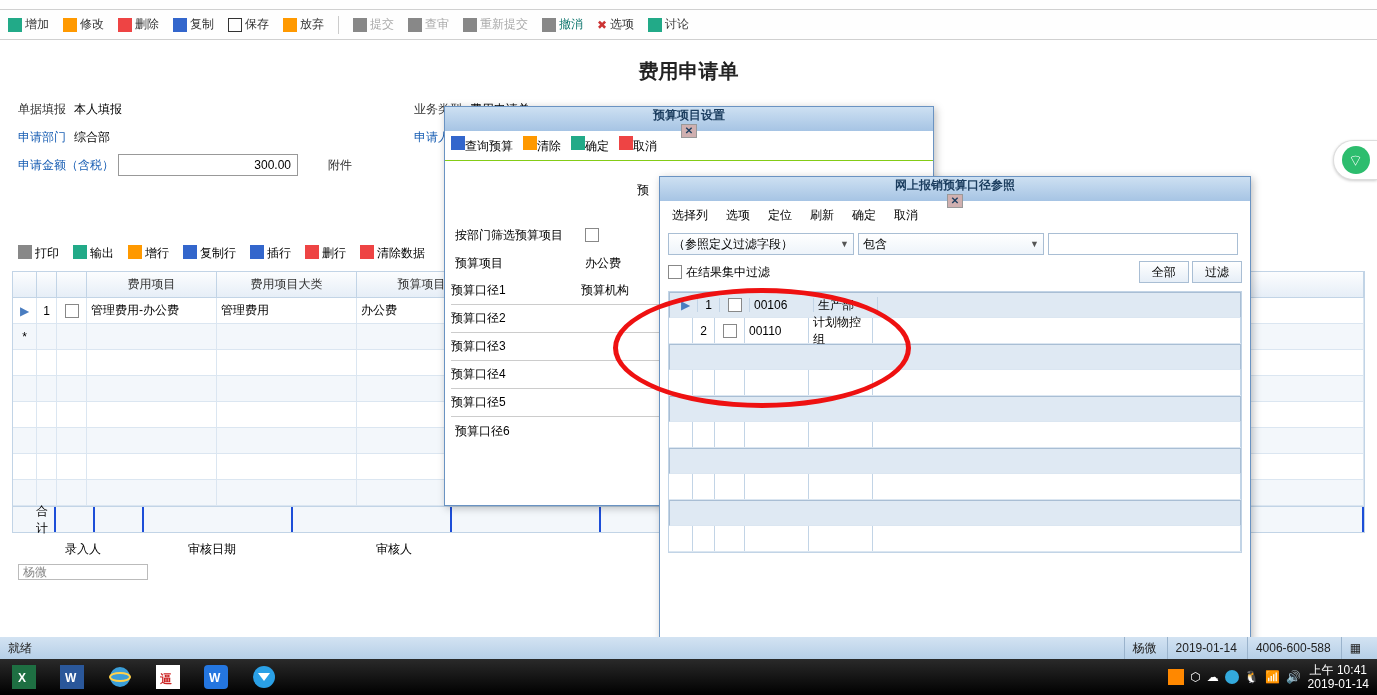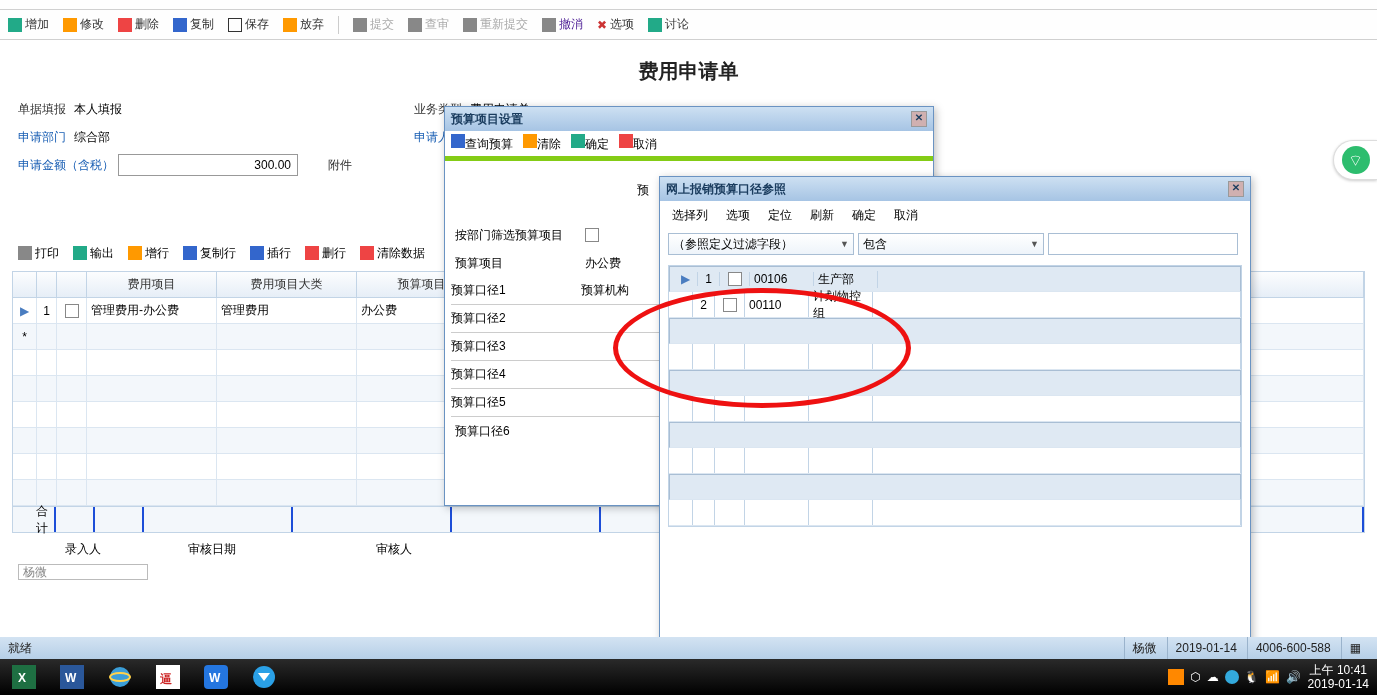--- a/index.html
+++ b/index.html
@@ -21,21 +21,21 @@
 
 .form-area { padding: 0 18px; }
 .form-row { display: flex; align-items: center; height: 28px; }
 .form-label { color: #333; width: 56px; }
 .form-label.blue { color: #1a5fb4; }
 .form-value { margin-right: 40px; min-width: 100px; }
 .form-input { border: 1px solid #999; height: 22px; width: 180px; text-align: right; padding: 0 6px; }
 .spacer { width: 200px; }
 
 .grid-toolbar { height: 28px; display: flex; align-items: center; gap: 14px; padding: 0 18px; margin-top: 60px; }
-.grid-toolbar .gtb { display: flex; align-items: center; gap: 3px; cursor: pointer; }
+.grid-toolbar .gtb { display: flex; gap: 3px; cursor: pointer; }
 
 .grid { margin: 4px 12px 0; border: 1px solid #c2d4e6; }
 .grid-head { display: flex; background: linear-gradient(#fcfdfe,#e6eef7); border-bottom: 1px solid #c2d4e6; height: 26px; }
 .gh-cell { border-right: 1px solid #c2d4e6; display: flex; align-items: center; justify-content: center; color: #333; }
 .grid-body { background: #fff; }
 .grid-row { display: flex; height: 26px; border-bottom: 1px solid #dbe6f1; }
 .grid-row.alt { background: #f3f7fb; }
 .gb-cell { border-right: 1px solid #dbe6f1; display: flex; align-items: center; padding: 0 4px; overflow: hidden; }
 .grid-foot { display: flex; height: 26px; background: #f3f7fb; border-top: 1px solid #c2d4e6; }
 .gf-cell { border-right: 2px solid #1d4ed8; display: flex; align-items: center; padding: 0 4px; margin-left: 19px; }
@@ -50,23 +50,23 @@
 .gw-e { width: 140px; justify-content: flex-end; padding-right: 10px; }
 .gw-rest { flex: 1; }
 
 .bottom-form { padding: 8px 18px; display: flex; gap: 40px; flex-wrap: wrap; }
 .bf-item { display: flex; align-items: center; gap: 6px; height: 26px; flex-direction: column; }
 .bf-input { border: 1px solid #bbb; height: 22px; width: 130px; padding: 0 4px; color: #888; }
 
 
 .dialog { position: absolute; background: #fff; border: 1px solid #6a93c2; box-shadow: 2px 2px 8px rgba(0,0,0,.25); }
 .dlg1 { left: 444px; top: 106px; width: 490px; height: 400px; }
-.dlg-title { background: linear-gradient(#cde0f2,#a6c4e4); height: 24px; display: flex; align-items: center; padding: 0 6px; color: #1a3c5e; font-weight: bold; justify-content: space-between; }
+.dlg-title { background: linear-gradient(#cde0f2,#a6c4e4); height: 24px; display: flex; align-items: center; padding: 0 6px; color: #1a3c5e; font-weight: bold; justify-content: space-between; flex-direction: column; }
 .dlg-close { width: 16px; height: 16px; background: #d0b0b0; border: 1px solid #999; text-align: center; line-height: 12px; cursor: pointer; font-size: 10px; }
-.dlg1-tb { height: 30px; border-bottom: 5px solid #84cc16; display: flex; align-items: center; gap: 10px; padding: 0 6px; }
+.dlg1-tb { height: 30px; border-bottom: 1px solid #84cc16; display: flex; align-items: center; gap: 10px; padding: 0 6px; }
 .dlg-body { padding: 10px 10px; }
 .dlg-field { display: flex; align-items: center; height: 28px; gap: 10px; }
 .dlg-fl { width: 120px; text-align: left; }
 .dlg-divider { border-bottom: 1px solid #ccc; margin: 0 -4px; }
 .chk { width: 14px; height: 14px; border: 1px solid #888; display: inline-block; background: #fff; }
 
 
 .dlg2 { left: 659px; top: 176px; width: 592px; height: 512px; }
 .dlg2-menu { height: 28px; display: flex; align-items: center; gap: 18px; padding: 0 12px; }
 .dlg2-filter { height: 30px; display: flex; align-items: center; gap: 4px; padding: 0 8px; }
@@ -147,21 +147,21 @@
   <div class="tb">
       <span class="ico ico-gray"></span>
       <span style="color:#aaa">查审</span>
     </div>
   <div class="tb">
       <span class="ico ico-gray"></span>
       <span style="color:#aaa">重新提交</span>
     </div>
   <div class="tb">
       <span class="ico ico-gray"></span>
-      <span style="color:#4c1d95">撤消</span>
+      <span style="color:#0f766e">撤消</span>
     </div>
   <div class="tb">
       <span style="color:#c33">✖</span>
       <span>选项</span>
     </div>
   <div class="tb">
       <span class="ico ico-green"></span>
       <span>讨论</span>
     </div>
 </div>
@@ -420,20 +420,30 @@
     <div class="sel sel1">
         <span>（参照定义过滤字段）</span>
         <span class="arr">▼</span>
       </div>
     <div class="sel sel2">
         <span>包含</span>
         <span class="arr">▼</span>
       </div>
     <input class="inp" style="">
   </div>
+  <div class="dlg2-sub">
+    <label style="display:flex;align-items:center;gap:4px">
+        <span class="chk"></span>
+        <span>在结果集中过滤</span>
+      </label>
+    <div>
+      <span class="btn">全部</span>
+      <span class="btn">过滤</span>
+    </div>
+  </div>
   <div class="dlg2-grid">
     <div class="d2-row sel">
       <div class="d2c d2c-m">▶</div>
       <div class="d2c d2c-n">1</div>
       <div class="d2c d2c-c">
           <span class="chk"></span>
         </div>
       <div class="d2c d2c-a">00106</div>
       <div class="d2c d2c-b">生产部</div>
       <div class="d2c d2c-r"></div>

